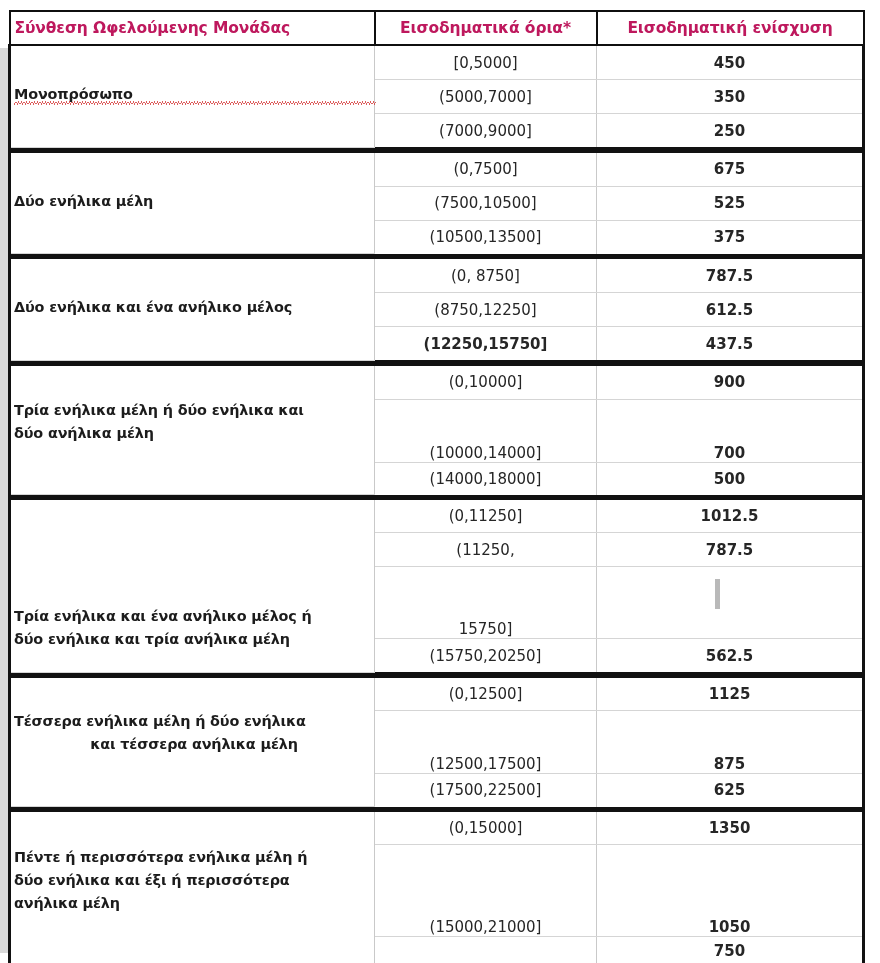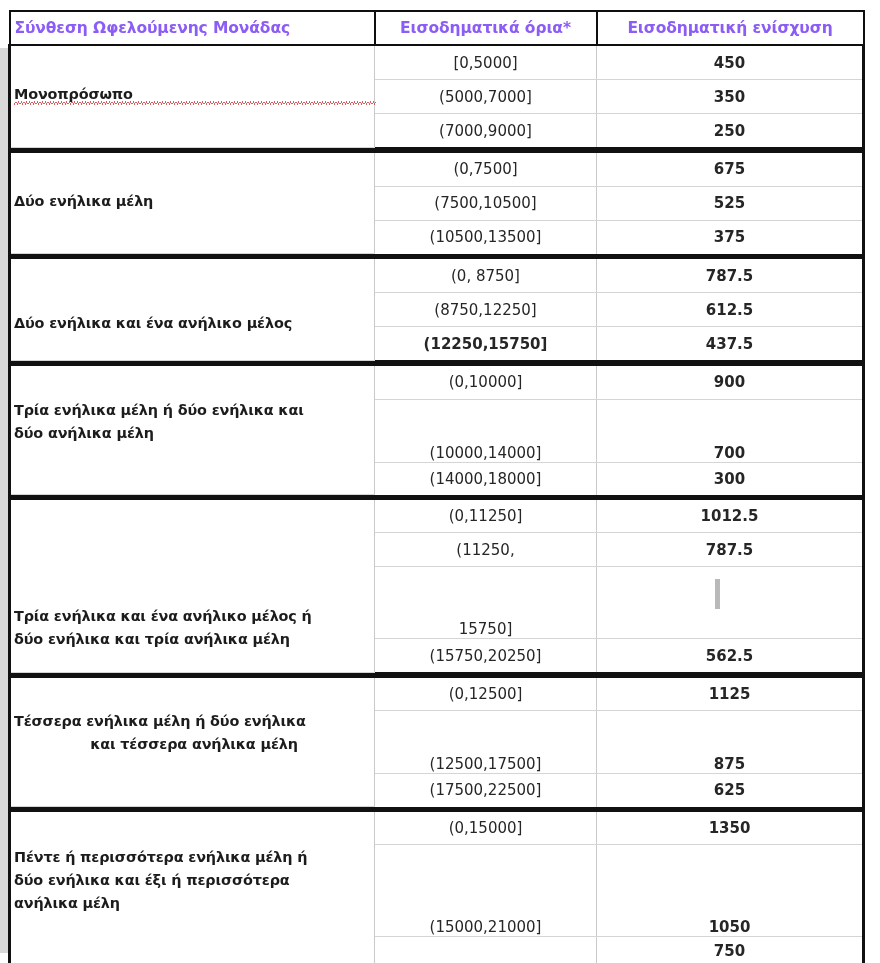--- a/index.html
+++ b/index.html
@@ -39,21 +39,21 @@
   table.grid col.c-label { width: 365px; }
   table.grid col.c-range { width: 222px; }
   table.grid col.c-amt   { width: 267px; }
 
   
   tr.hdr th {
     border: 2.5px solid #0f0f0f;
     background: #ffffff;
     font-size: 15.5px;
     font-weight: bold;
-    color: #8b5cf6;
+    color: #be185d;
     height: 32px;
     padding: 0 6px;
     letter-spacing: -0.1px;
     vertical-align: middle;
   }
   tr.hdr th.h-label { text-align: left;   padding-left: 4px; }
   tr.hdr th.h-range { text-align: center; }
   tr.hdr th.h-amt   { text-align: center; }
 
   
@@ -226,21 +226,21 @@
         <td class="amt" style="height:33px;">
           <span class="midc">375</span>
         </td>
       </tr>
       <tr class="sep">
             <td colspan="3"></td>
           </tr>
 
       <tr class="thin">
         <td class="label" rowspan="3">
-          <div class="lbl-block" style="padding-top:56px;">
+          <div class="lbl-block" style="padding-top:40px;">
             <span>Δύο ενήλικα και ένα ανήλικο μέλος</span>
           </div>
         </td>
         <td class="range" style="height:33px;">
           <span class="midc">(0, 8750]</span>
         </td>
         <td class="amt" style="height:33px;">
           <span class="midc">787.5</span>
         </td>
       </tr>
@@ -284,21 +284,21 @@
         </td>
         <td class="amt" style="height:62px;">
           <span class="midc" style="align-items:flex-end;padding-bottom:5px;">700</span>
         </td>
       </tr>
       <tr class="thin last-in-group">
         <td class="range" style="height:32px;">
           <span class="midc">(14000,18000]</span>
         </td>
         <td class="amt" style="height:32px;">
-          <span class="midc">300</span>
+          <span class="midc">500</span>
         </td>
       </tr>
       <tr class="sep">
             <td colspan="3"></td>
           </tr>
 
       <tr class="thin">
         <td class="label" rowspan="4">
           <div class="lbl-block" style="padding-top:69px;margin-top:39px;">
             <span>Τρία ενήλικα και ένα ανήλικο μέλος ή</span>

